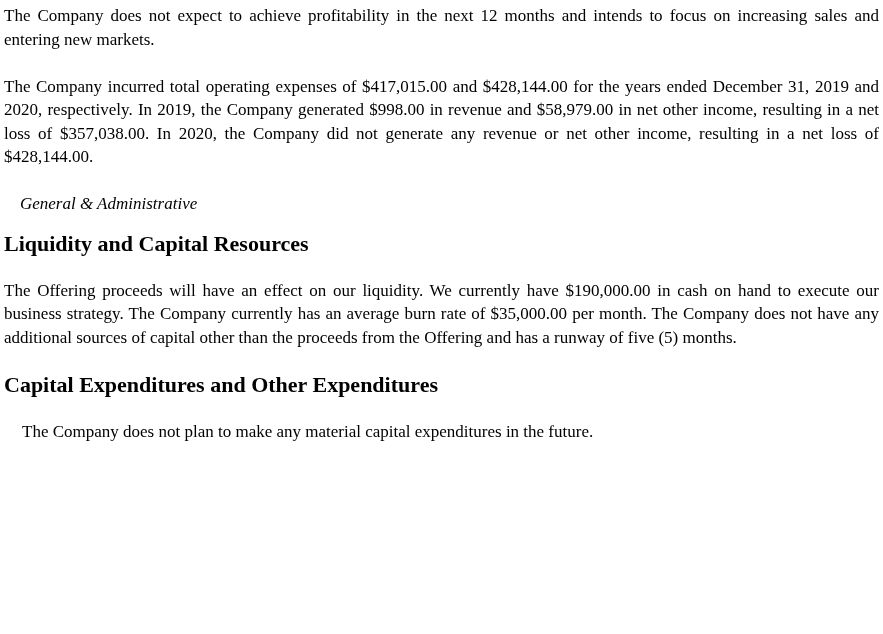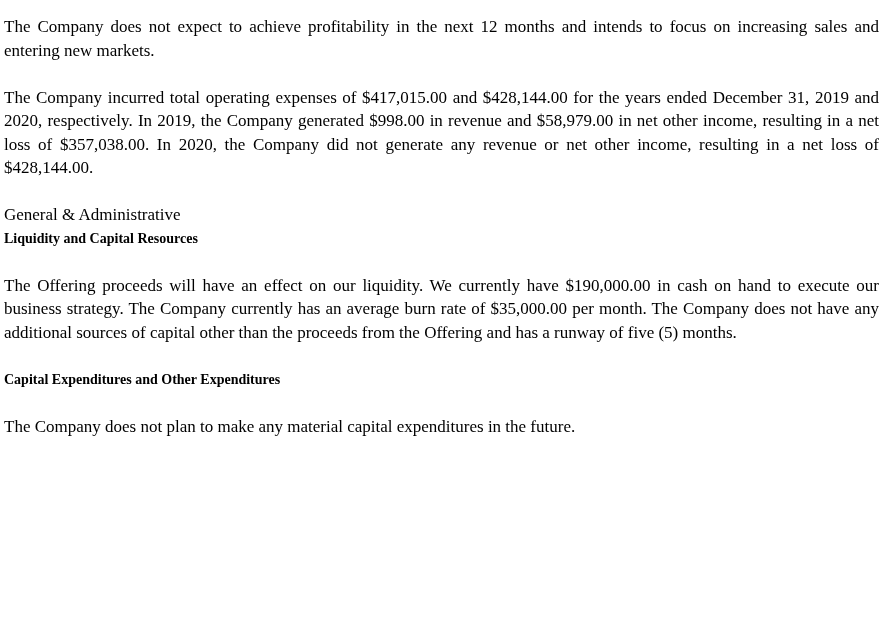--- a/index.html
+++ b/index.html
@@ -9,48 +9,50 @@
   }
   body {
     width: 883px;
     height: 634px;
     overflow: hidden;
   }
   .page {
     box-sizing: border-box;
     width: 883px;
     height: 634px;
-    padding: 15px 4px 0 4px;
+    padding: 4px 4px 0 4px;
     font-family: "Liberation Serif", "DejaVu Serif", serif;
     font-size: 17px;
     line-height: 23.5px;
     color: #000000;
     background: #ffffff;
   }
   .para {
     margin: 0 0 23.5px 0;
     text-align: justify;
   }
   .h-italic {
-    margin: 0;
+    margin: 16px;
+    font-style: italic;
     font-weight: normal;
     font-size: 17px;
     line-height: 23.5px;
     text-align: left;
   }
   .h-bold {
     margin: 0 0 23.5px 0;
     font-style: normal;
     font-weight: bold;
-    font-size: 14px;
+    font-size: 22px;
     line-height: 23.5px;
     text-align: left;
   }
   .last {
     margin-bottom: 0;
+    margin-left: 18px;
   }
 </style>
 </head>
 <body>
 
 <div class="page">
   <p class="para">The Company does not expect to achieve profitability in the next 12 months and intends to focus on increasing sales and entering new markets.</p>
 
   <p class="para">The Company incurred total operating expenses of $417,015.00 and $428,144.00 for the years ended December 31, 2019 and 2020, respectively. In 2019, the Company generated $998.00 in revenue and $58,979.00 in net other income, resulting in a net loss of $357,038.00. In 2020, the Company did not generate any revenue or net other income, resulting in a net loss of $428,144.00.</p>
 

